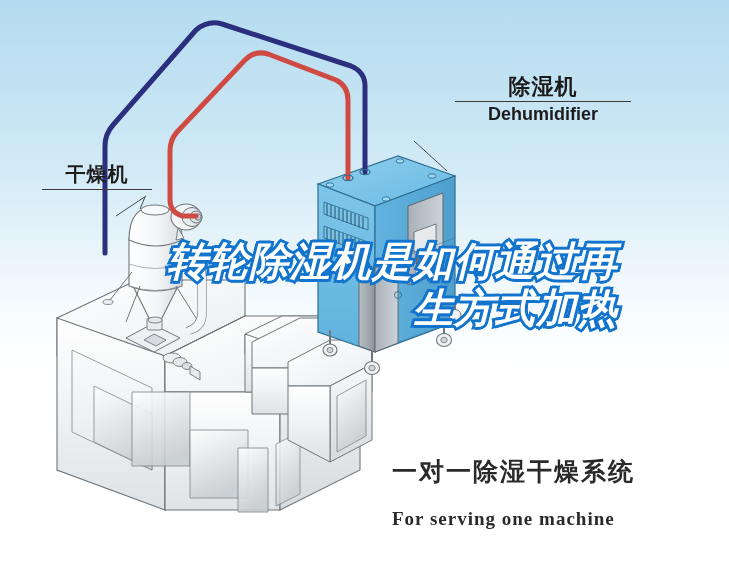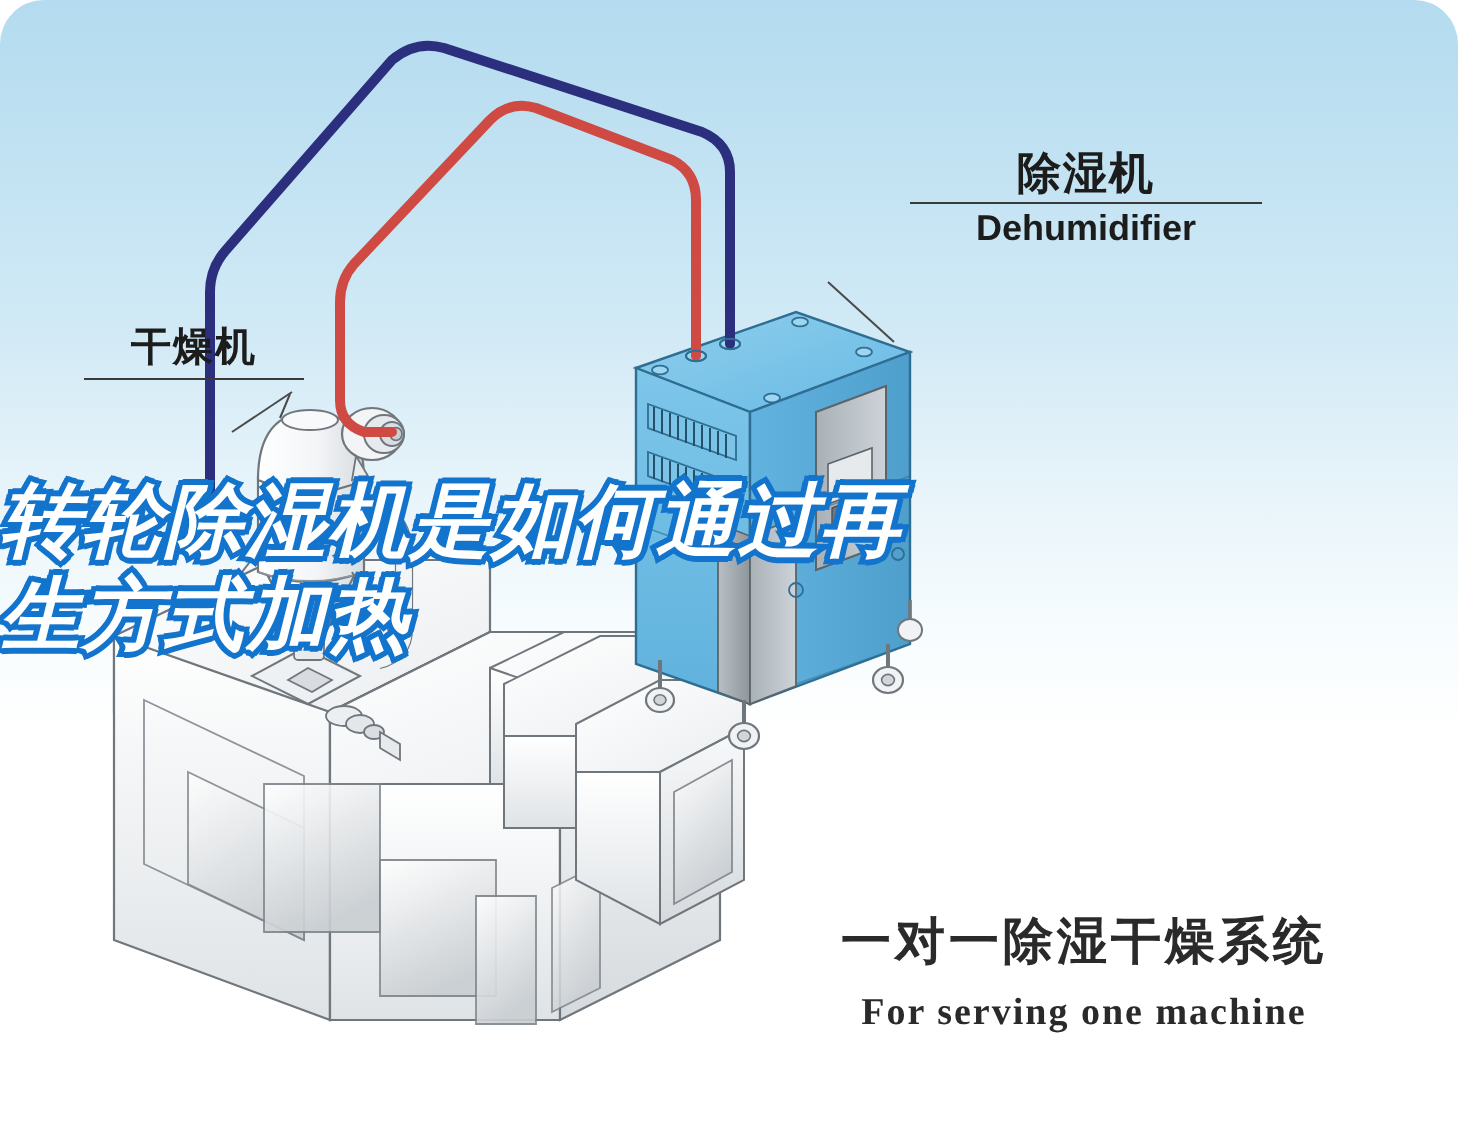--- a/index.html
+++ b/index.html
@@ -14,21 +14,20 @@
     overflow: hidden;
     font-family: "Liberation Sans", sans-serif;
     background: linear-gradient(to bottom,
         #b4dbef 0%,
         #bfe1f2 12%,
         #d2eaf6 30%,
         #e8f4fa 44%,
         #f7fcfe 56%,
         #ffffff 66%,
         #ffffff 100%);
-    border-radius: 22px;
   }
   #scene {
     position: absolute;
     inset: 0;
   }
   .lbl {
     position: absolute;
     text-align: center;
     color: #1c1c1c;
     white-space: nowrap;
@@ -68,49 +67,48 @@
   }
   #label-hopper .cn { font-size: 20px; line-height: 24px; font-family: Liberation Mono, monospace; }
   #label-hopper .en { font-size: 17px; line-height: 21px; }
 
   
   #caption {
     position: absolute;
     left: 392px;
     top: 456px;
     width: 300px;
-    text-align: center;
     color: #2a2a2a;
     white-space: nowrap;
   }
   #caption .cn {
     display: block;
     font-family: "Liberation Sans", sans-serif;
     font-size: 25px;
     font-weight: 700;
     letter-spacing: 2px;
     line-height: 30px;
   }
   #caption .en {
     display: block;
     font-family: "Liberation Serif", serif;
     font-size: 19px;
     font-weight: 700;
     letter-spacing: 1px;
     line-height: 26px;
-    margin-top: 8px;
+    margin-top: 20px;
   }
 
   
   #overlay-title {
     position: absolute;
     left: 0;
     top: 238px;
     width: 618px;
-    text-align: left;
+    text-align: right;
     pointer-events: none;
   }
   #overlay-title span {
     display: block;
     font-family: "Liberation Sans", sans-serif;
     font-weight: 700;
     font-size: 40px;
     line-height: 47px;
     letter-spacing: 1px;
     color: #ffffff;

